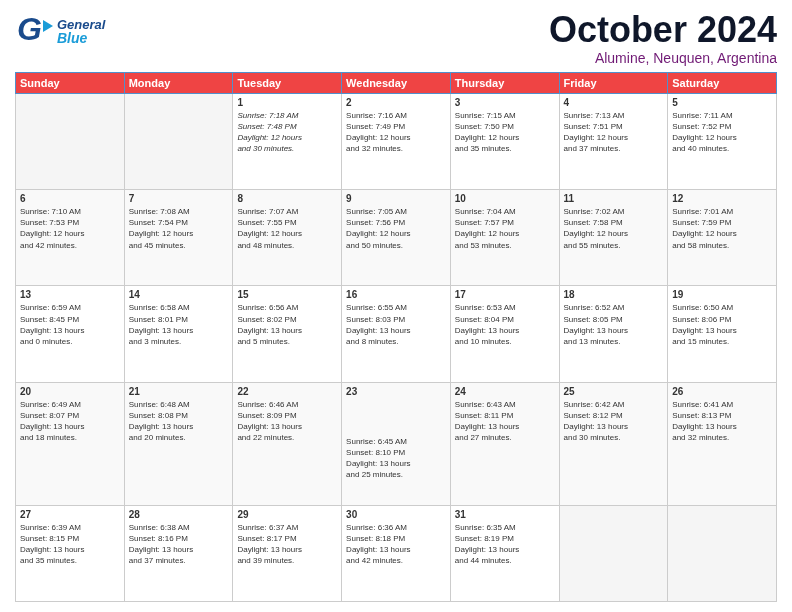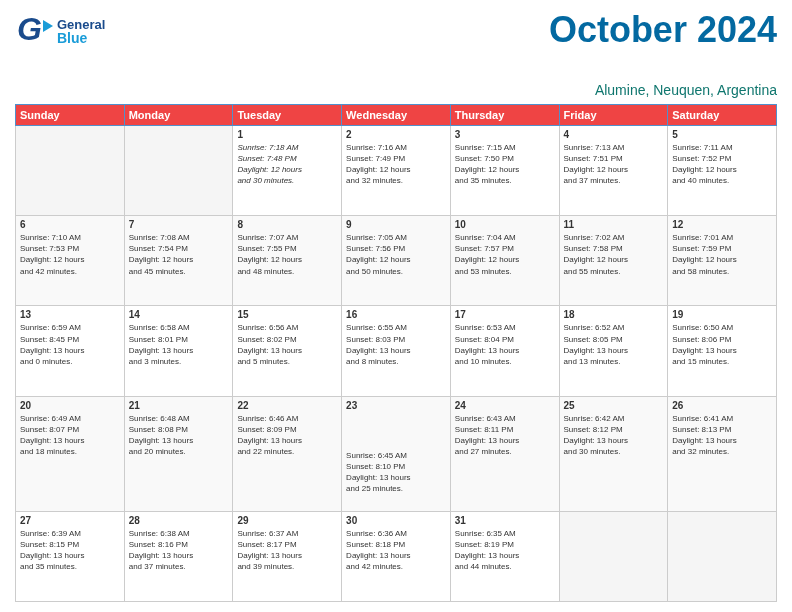--- a/index.html
+++ b/index.html
@@ -22,27 +22,26 @@
       justify-content: space-between;
       align-items: flex-start;
       margin-bottom: 6px;
     }
     .title-area {
       text-align: right;
     }
     .month-title {
       font-size: 36px;
       font-weight: bold;
-      color: #0369a1;
+      color: #0f172a;
       line-height: 1.1;
     }
     .subtitle {
       font-size: 14px;
-      color: #0f766e;
-      margin-top: 32px;
+      color: #701a75;
     }
     .calendar {
       flex: 1;
       border: 1px solid #ccc;
       border-collapse: collapse;
       width: 100%;
       table-layout: fixed;
     }
     .calendar th {
       background: #2d6db5;
@@ -86,20 +85,21 @@
     }
     .logo-wrapper {
       display: flex;
       align-items: center;
       gap: 4px;
     }
     .logo-right {
       display: flex;
       flex-direction: column;
       line-height: 1;
+      font-style: italic;
     }
     .logo-general {
       font-size: 13px;
       font-weight: bold;
       color: #1a4b8c;
     }
     .logo-blue-text {
       font-size: 14px;
       font-weight: bold;
       color: #1a9cd8;

